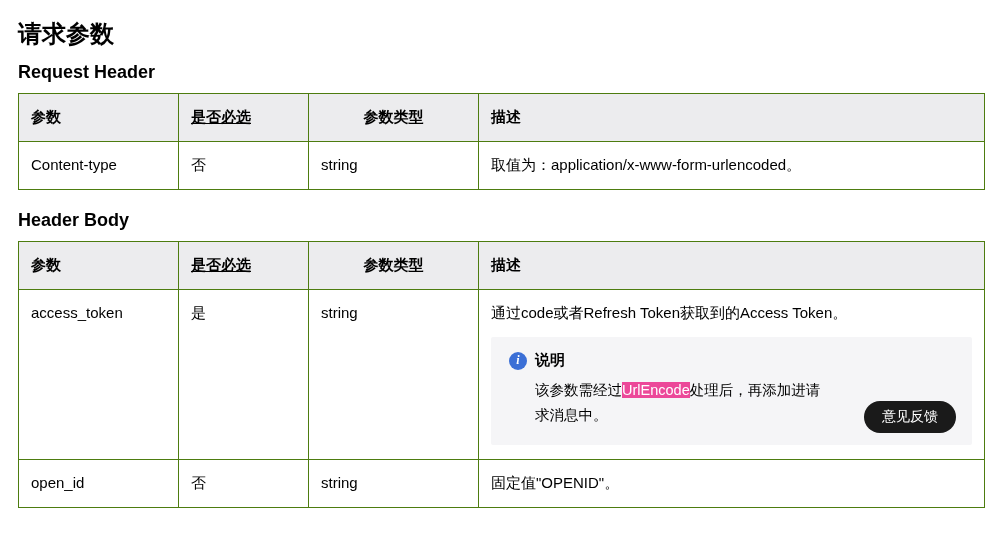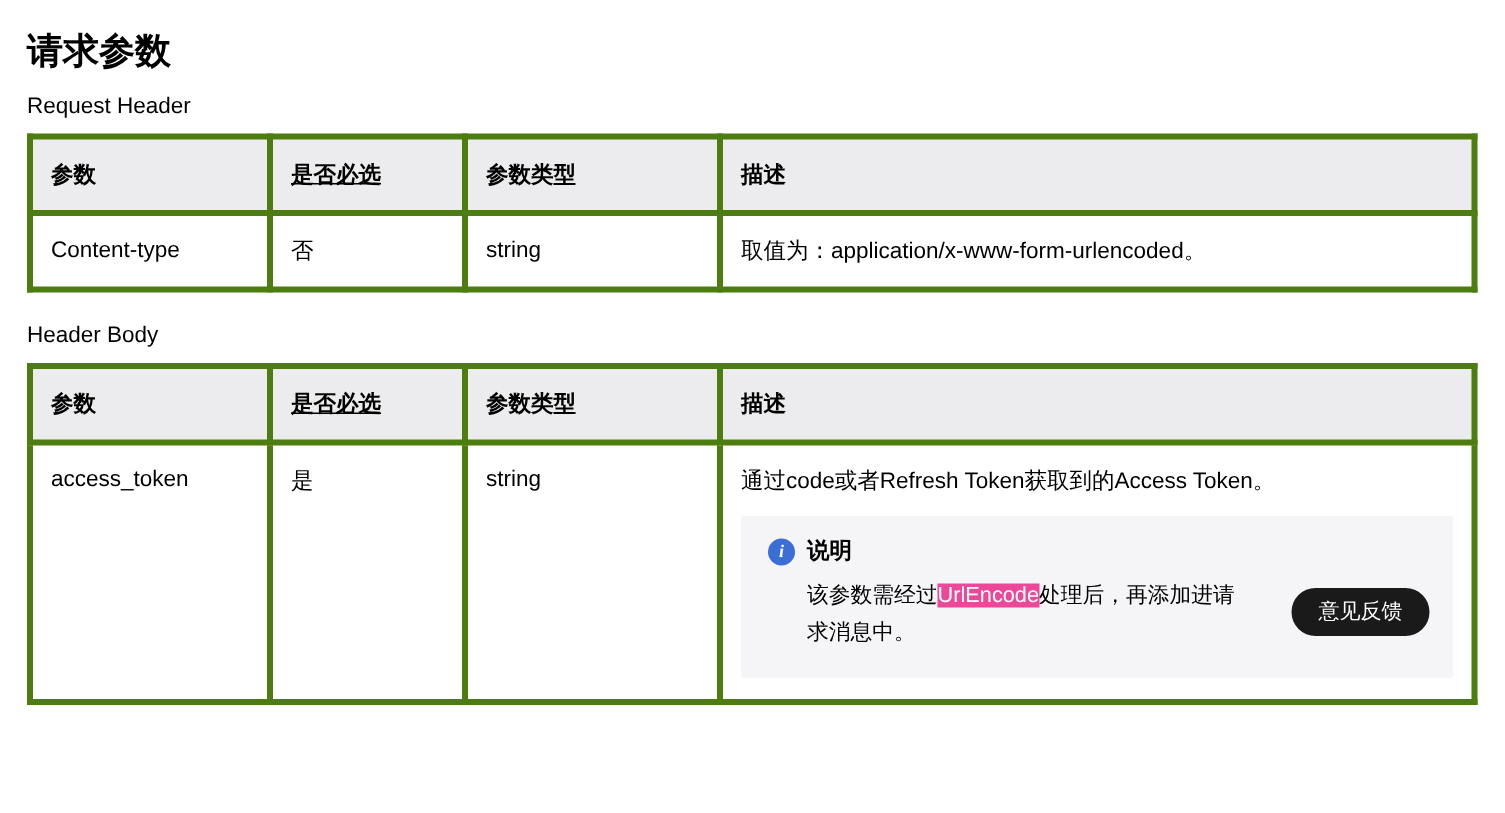--- a/index.html
+++ b/index.html
@@ -13,44 +13,44 @@
       color: #000;
       padding: 18px;
       width: 1003px;
     }
     .page-title {
       font-size: 24px;
       font-weight: bold;
       margin-bottom: 12px;
     }
     .section-title {
-      font-size: 15px;
-      font-weight: normal;
+      font-size: 18px;
+      font-weight: bold;
       margin-bottom: 10px;
       margin-top: 10px;
     }
     table {
       width: 100%;
       border-collapse: collapse;
       margin-bottom: 20px;
     }
     th, td {
       text-align: left;
       padding: 14px 12px;
-      border: 4px solid #4d7c0f;
+      border: 1px solid #4d7c0f;
       vertical-align: top;
       font-size: 15px;
     }
     th {
       background: #ececee;
       font-weight: bold;
     }
     .col-param { width: 160px; }
     .col-required { width: 130px; text-decoration: underline; }
-    .col-type { width: 170px; }
+    .col-type { width: 170px; text-align: center; }
     .note-box {
       background: #f5f5f7;
       padding: 14px 18px 18px 18px;
       margin-top: 14px;
       border-radius: 2px;
       position: relative;
     }
     .note-header {
       display: flex;
       align-items: center;
@@ -81,21 +81,21 @@
       padding-right: 120px;
     }
     .highlight {
       background: #ec4899;
       color: #fff;
       padding: 0 0;
     }
     .feedback-btn {
       position: absolute;
       right: 16px;
-      bottom: 28px;
+      bottom: 12px;
       background: #1a1a1a;
       color: #fff;
       border: none;
       border-radius: 18px;
       padding: 7px 18px;
       font-size: 14px;
       cursor: pointer;
     }
   </style>
 </head>
@@ -147,14 +147,20 @@
             <span class="info-icon">i</span>
             <span>说明</span>
           </div>
           <div class="note-text">
             <span>该参数需经过</span><span class="highlight">UrlEncode</span><span>处理后，再添加进请求消息中。</span>
           </div>
           <button class="feedback-btn">意见反馈</button>
         </div>
       </td>
     </tr>
+    <tr>
+      <td>open_id</td>
+      <td>否</td>
+      <td>string</td>
+      <td>固定值"OPENID"。</td>
+    </tr>
   </tbody>
 </table>
 
 </body></html>

